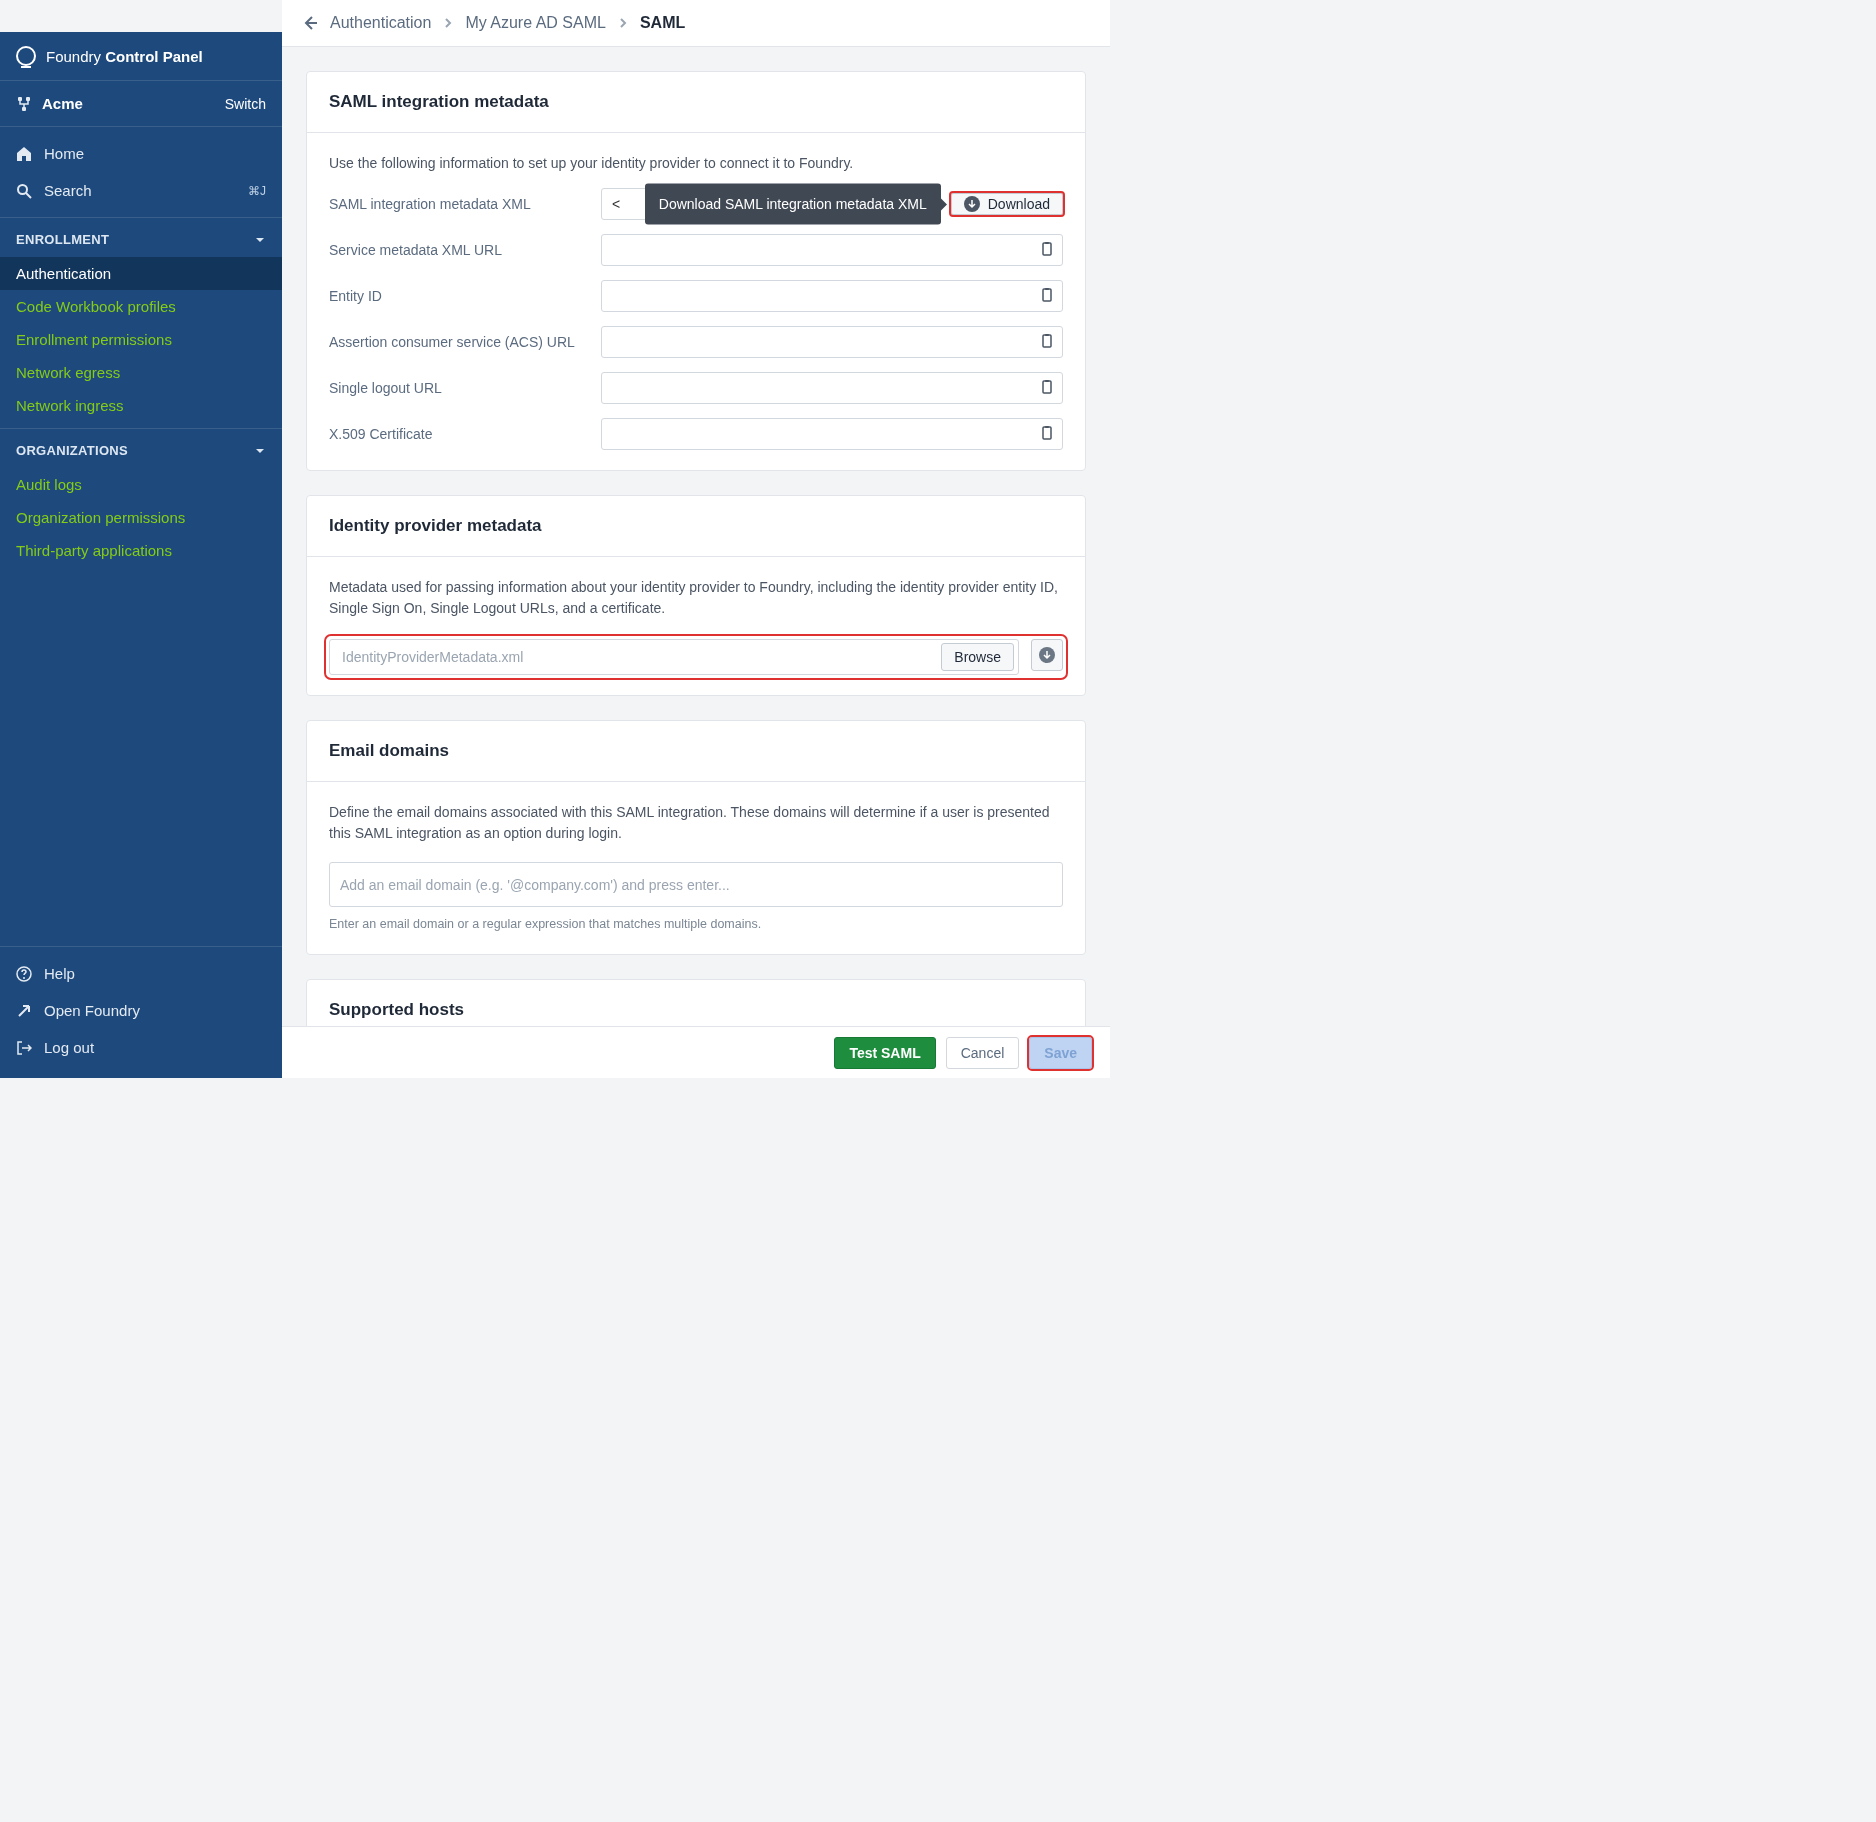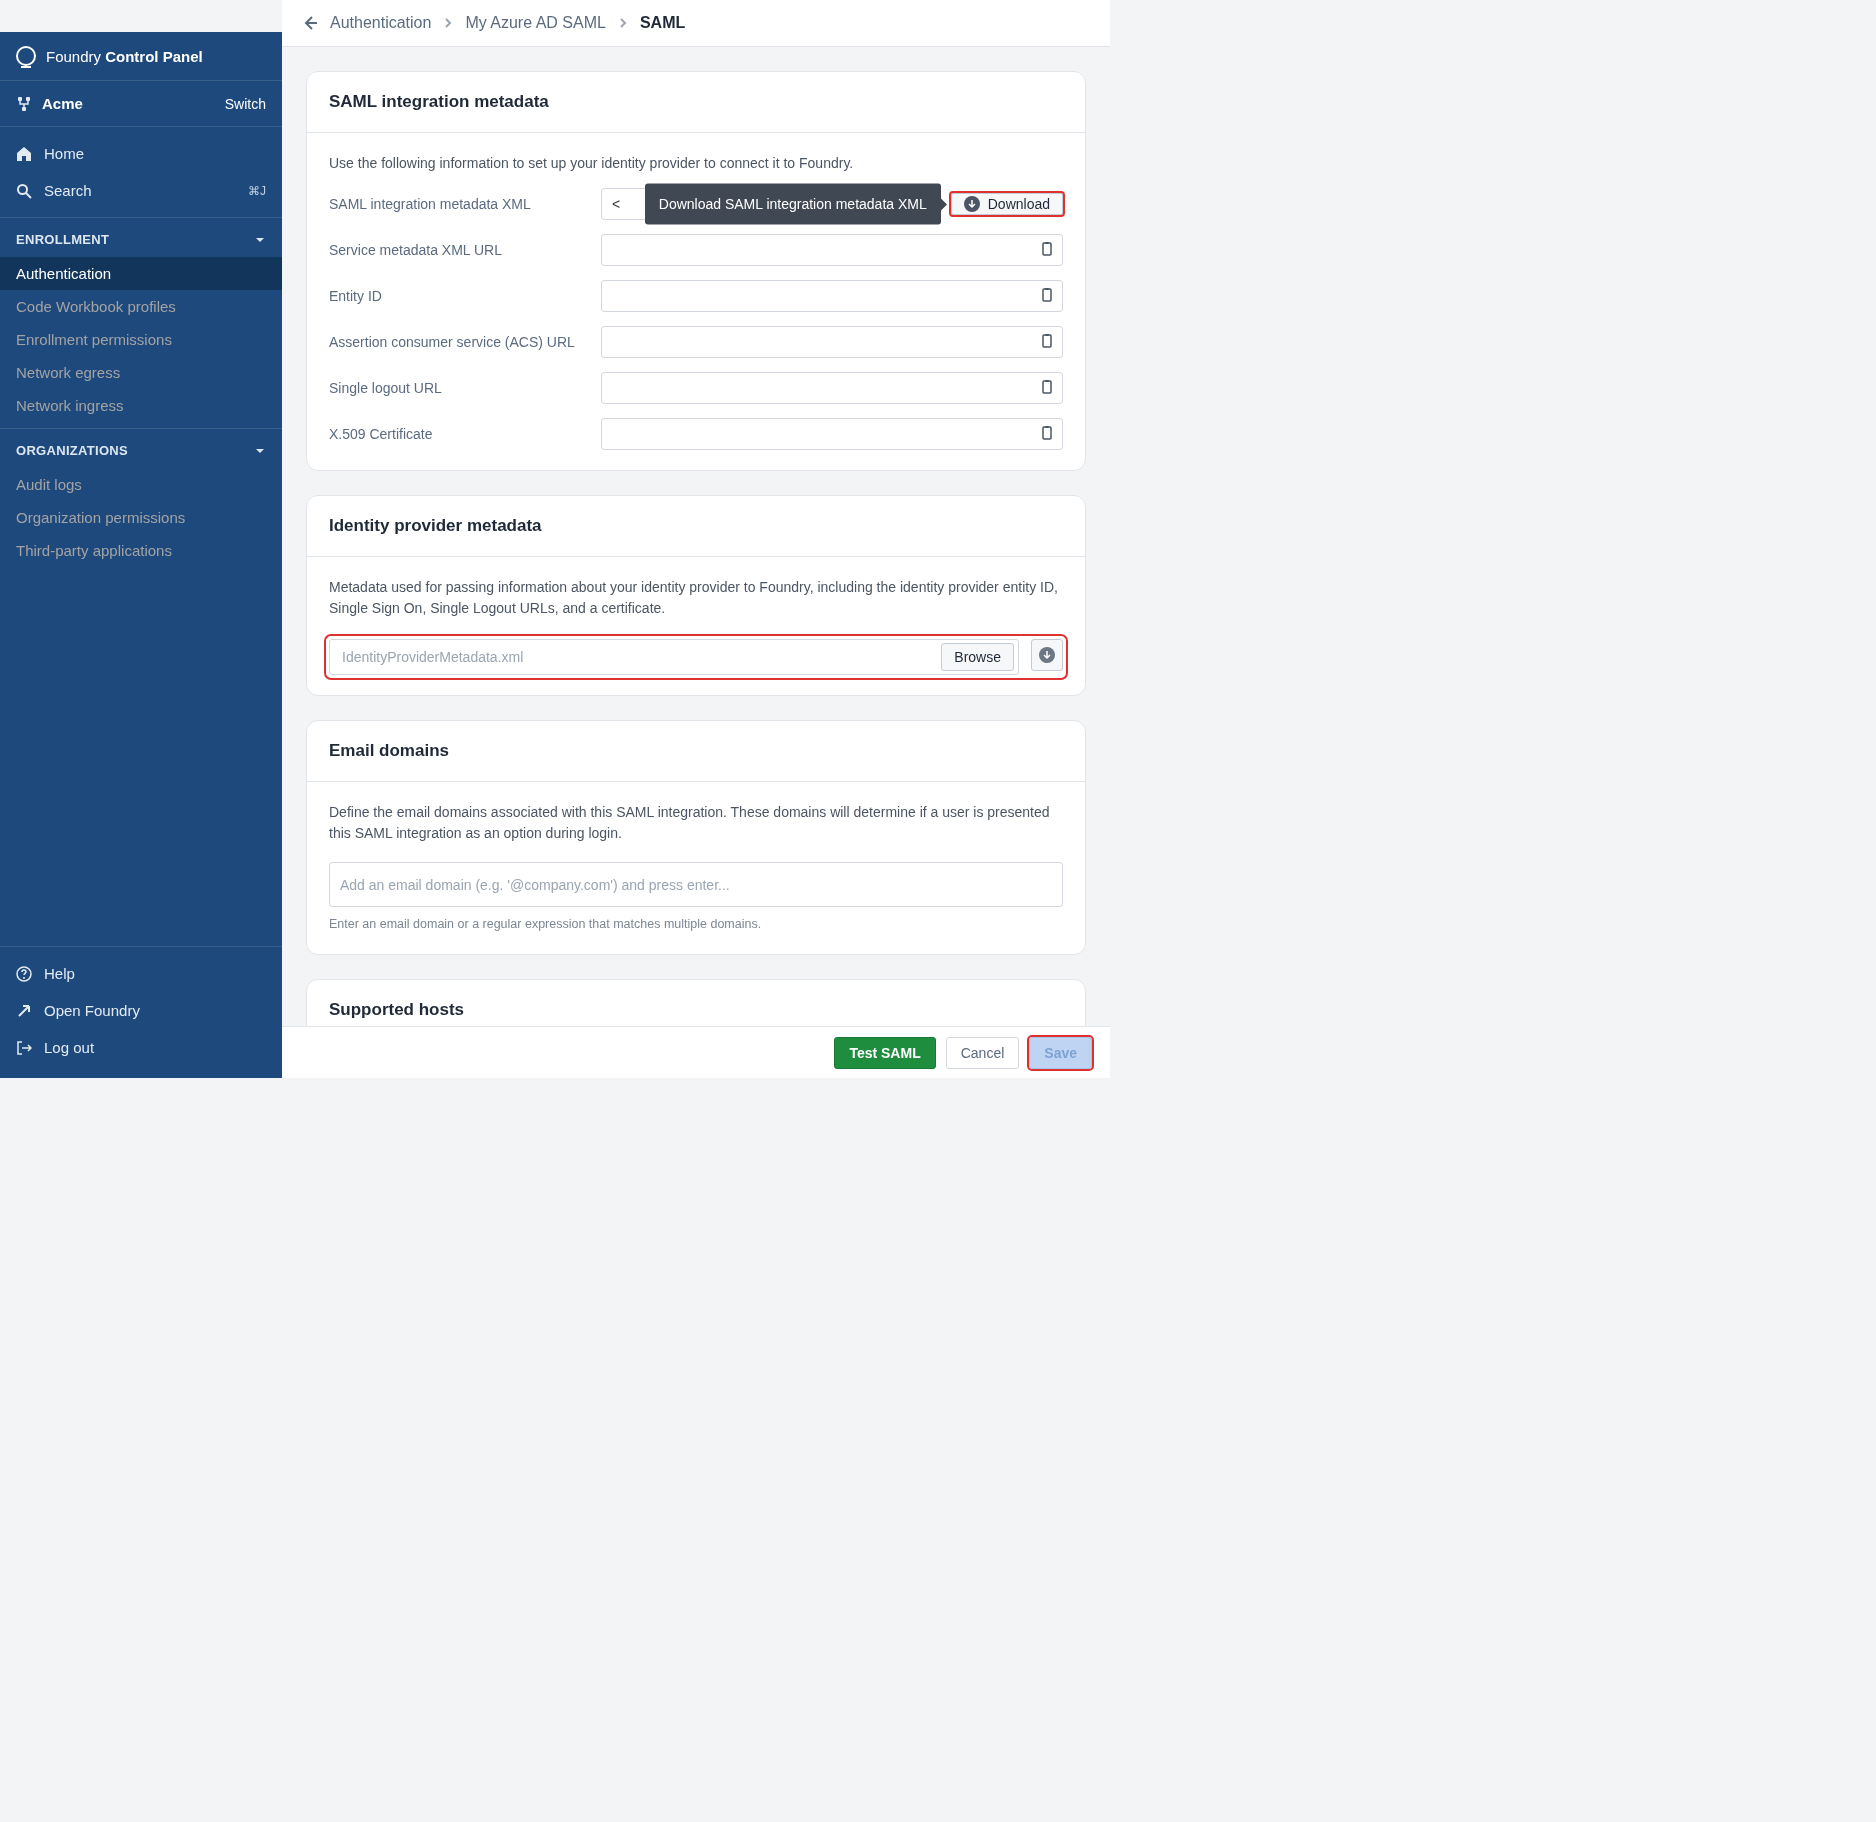--- a/index.html
+++ b/index.html
@@ -50,21 +50,21 @@
   .nav-block { padding: 8px 0; border-bottom: 1px solid rgba(255,255,255,0.12); }
   .nav-item {
     display: flex; align-items: center; justify-content: space-between;
     padding: 10px 16px; cursor: pointer; color: #E3EAF2; font-size: 15px;
   }
   .nav-item .left { display:flex; align-items:center; gap:12px; }
   .section-header {
     display:flex; align-items:center; justify-content:space-between;
     padding: 14px 16px 10px; color:#DDE7F2; font-weight:600; letter-spacing:.3px; font-size:13px;
   }
-  .sub-item { padding: 8px 16px; cursor:pointer; color:#a3a3a3; font-size:15px; }
+  .sub-item { padding: 8px 16px; cursor:pointer; color:#84cc16; font-size:15px; }
   .sub-item.active { background:#12355B; color:#fff; font-weight:500; }
 
   .shortcut { font-size:12px; color:#BFD1E5; }
 
   .sidebar-footer { margin-top:auto; padding: 8px 0 12px; }
   .footer-item { display:flex; align-items:center; gap:12px; padding:10px 16px; cursor:pointer; color:#E3EAF2; font-size:15px;}
 
   .icon { width:16px; height:16px; flex-shrink:0; fill:currentColor; }
 
   
@@ -73,21 +73,21 @@
     background:#fff; border-bottom:1px solid #E1E4E8;
     padding: 14px 20px; display:flex; align-items:center; gap:12px;
   }
   .back-arrow { color:#5B6B7F; cursor:pointer; }
   .crumb { color:#5B6B7F; font-size:16px; }
   .crumb.current { color:#1F2937; font-weight:700; }
   .chevron { color:#9AA5B1; }
 
   .content { flex:1; overflow:auto; padding: 24px 24px 80px; }
   .card {
-    background:#fff; border:1px solid #E1E4E8; border-radius:12px; margin-bottom:24px;
+    background:#fff; border:1px solid #E1E4E8; border-radius:4px; margin-bottom:24px;
   }
   .card-header { padding: 20px 22px; border-bottom:1px solid #E1E4E8; font-size:17px; font-weight:700; color:#1F2937; }
   .card-body { padding: 20px 22px; color:#4B5563; font-size:14px; line-height:1.5; }
 
   .form-row { display:flex; align-items:center; margin-top:14px; gap:16px; }
   .form-row:first-of-type { margin-top:22px; }
   .form-label { width: 256px; color:#5B6B7F; font-size:14px; flex-shrink:0; }
   .field-wrap { flex:1; position:relative; }
   .text-field {
     width:100%; height:32px; border:1px solid #D3D8DE; border-radius:3px;

